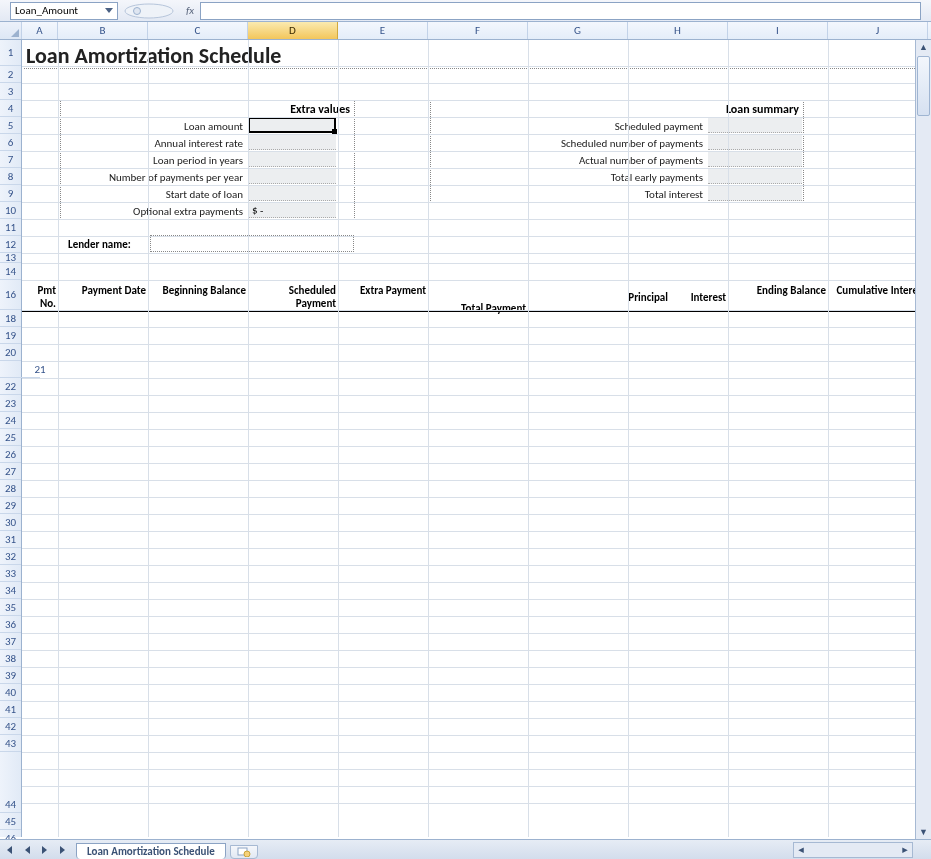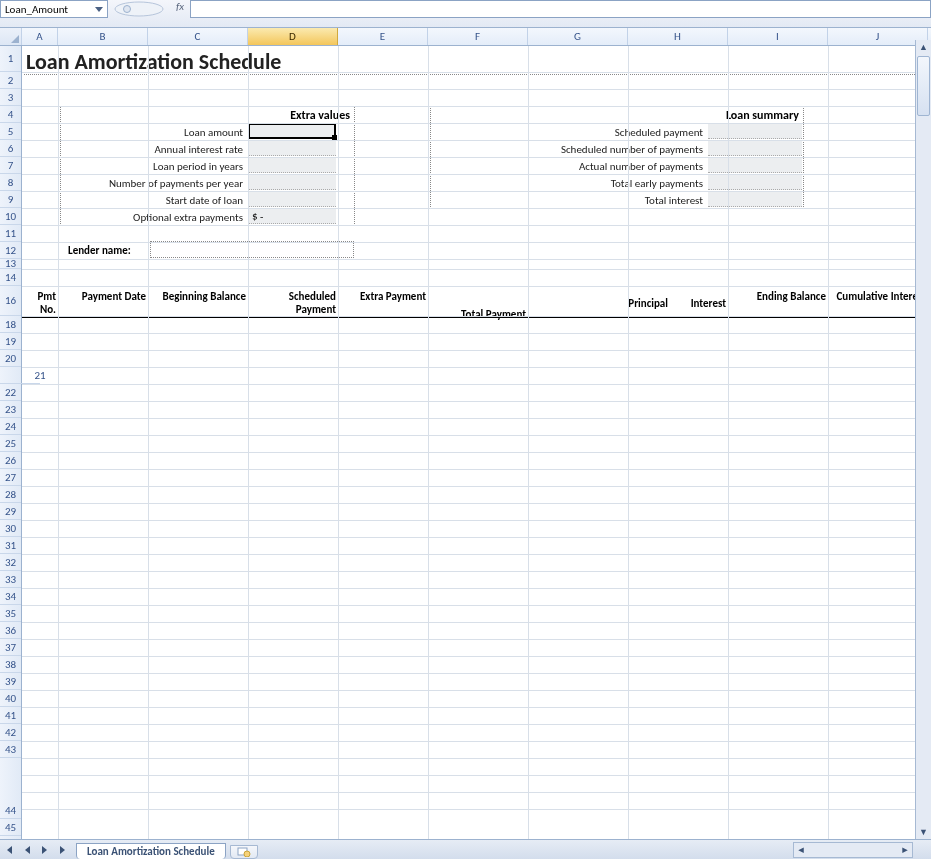--- a/index.html
+++ b/index.html
@@ -7,25 +7,25 @@
     font-family: Calibri, Arial, sans-serif;
     font-size: 12px;
     background: #fff;
     width: 931px;
     height: 859px;
     overflow: hidden;
     position: relative;
   }
   .formula-bar {
     display: flex;
-    align-items: flex-start;
-    height: 28px;
+    align-items: center;
+    height: 22px;
     background: linear-gradient(#f4f6fb,#e3e9f4);
     border-bottom: 1px solid #9cb2cf;
-    padding: 0 0;
+    padding: 0 10px;
     font-size: 11px;
   }
   .name-box {
     width: 108px; height: 18px;
     background: #fff;
     border: 1px solid #8ba3c4;
     display: flex; align-items: center;
     padding: 0 4px;
   }
   .name-box .dd {

